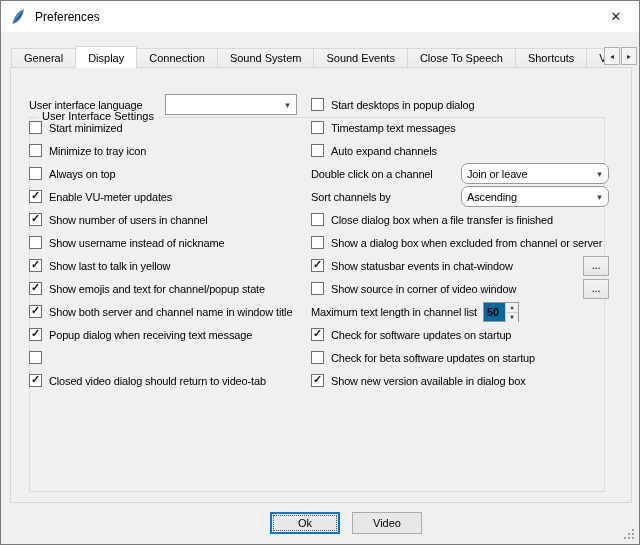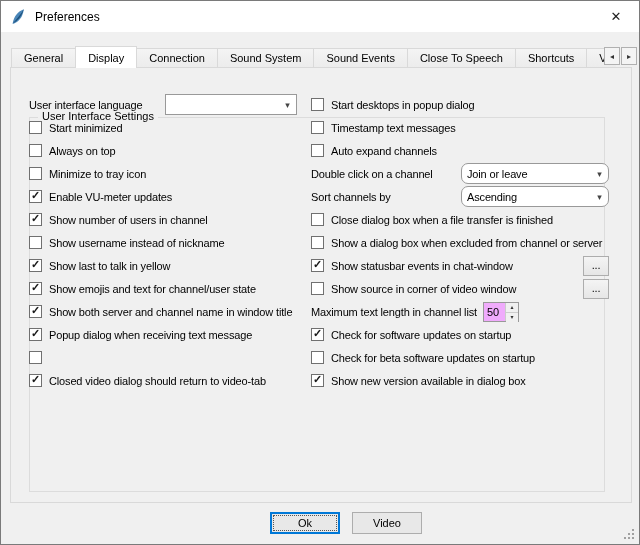--- a/index.html
+++ b/index.html
@@ -96,21 +96,21 @@
   
   .dots-btn {
     flex:0 0 26px; width:26px; height:20px; margin-left:auto; margin-right:4px;
     background:linear-gradient(#f4f4f4,#e6e6e6); border:1px solid #adadad;
     display:flex; align-items:center; justify-content:center;
     font-size:11px; line-height:1;
   }
   
   .spin {
     flex:0 0 36px; width:36px; height:20px; margin-left:6px;
-    border:1px solid #999; background:#f0abfc; display:flex;
+    border:1px solid #999; background:#0369a1; display:flex;font-weight:bold;
   }
   .spin-value { flex:1; display:flex; align-items:center; padding-left:3px; }
   .spin-btns  { flex:0 0 13px; display:flex; flex-direction:column; border-left:1px solid #ccc; }
   .spin-up, .spin-down {
     flex:1; font-size:6px; line-height:9px; text-align:center;
     background:#f0f0f0; color:#333;
   }
   .spin-up { border-bottom:1px solid #ccc; }
   
   .btn {
@@ -173,27 +173,27 @@
         <span class="combo-arrow">▾</span>
       </div>
     </div>
 
     <div class="row">
       <span class="cb"></span>
       <span class="lbl">Start minimized</span>
     </div>
     <div class="row">
       <span class="cb"></span>
+      <span class="lbl">Minimize to tray icon</span>
+    </div>
+    <div class="row">
+      <span class="cb"></span>
       <span class="lbl">Always on top</span>
     </div>
     <div class="row">
-      <span class="cb"></span>
-      <span class="lbl">Minimize to tray icon</span>
-    </div>
-    <div class="row">
       <span class="cb checked">
           <i class="ck">✓</i>
         </span>
       <span class="lbl">Enable VU-meter updates</span>
     </div>
     <div class="row">
       <span class="cb checked">
           <i class="ck">✓</i>
         </span>
       <span class="lbl">Show number of users in channel</span>
@@ -205,21 +205,21 @@
     <div class="row">
       <span class="cb checked">
           <i class="ck">✓</i>
         </span>
       <span class="lbl">Show last to talk in yellow</span>
     </div>
     <div class="row">
       <span class="cb checked">
           <i class="ck">✓</i>
         </span>
-      <span class="lbl">Show emojis and text for channel/user state</span>
+      <span class="lbl">Show emojis and text for channel/popup state</span>
     </div>
     <div class="row">
       <span class="cb checked">
           <i class="ck">✓</i>
         </span>
       <span class="lbl">Show both server and channel name in window title</span>
     </div>
     <div class="row">
       <span class="cb checked">
           <i class="ck">✓</i>

